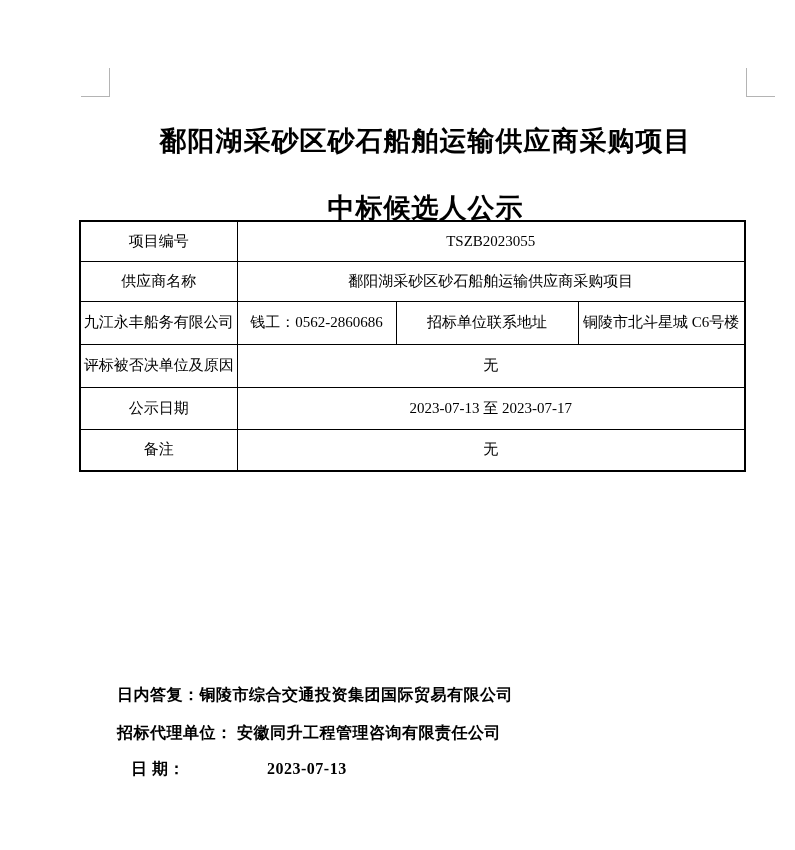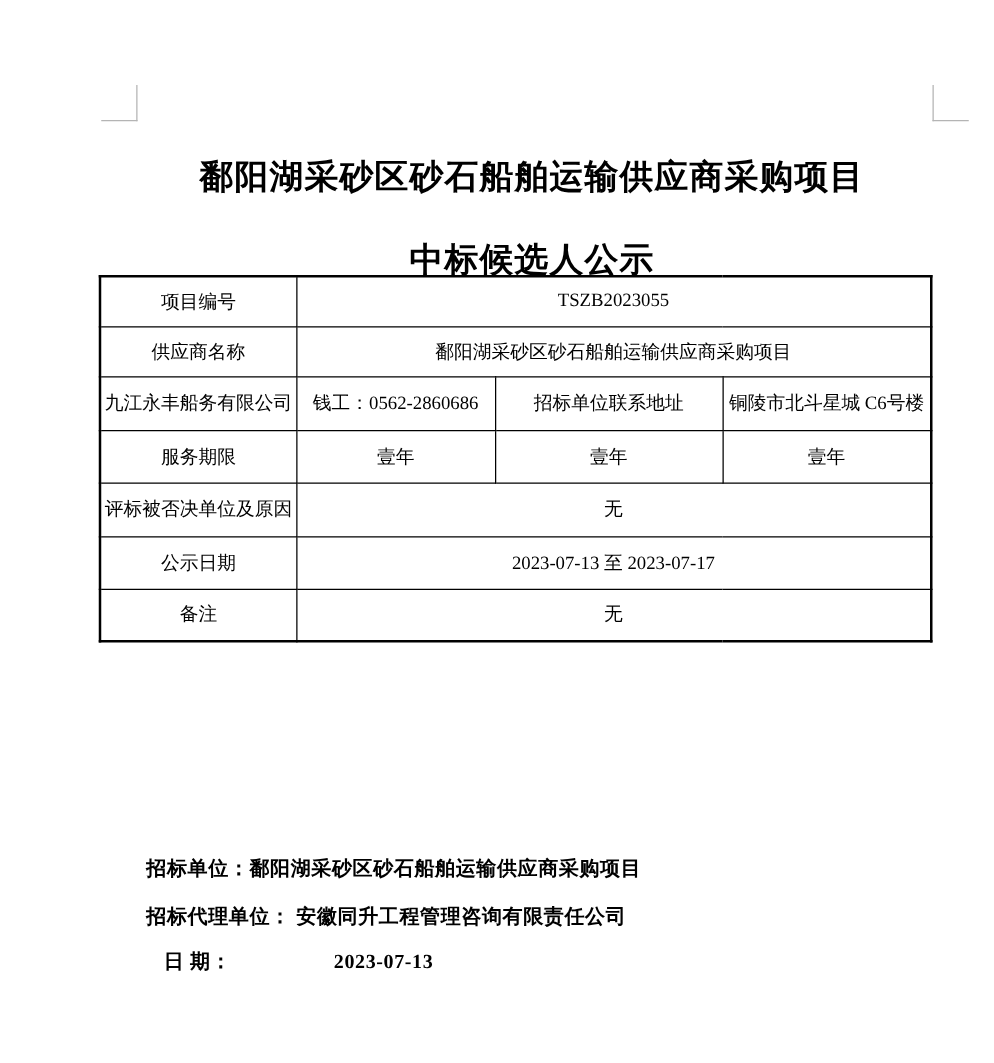--- a/index.html
+++ b/index.html
@@ -83,40 +83,34 @@
       <tr class="r40">
         <td class="label-cell">供应商名称</td>
         <td colspan="3">鄱阳湖采砂区砂石船舶运输供应商采购项目</td>
       </tr>
       <tr class="r43">
         <td class="label-cell">九江永丰船务有限公司</td>
         <td class="c1">钱工：0562-2860686</td>
         <td class="c2">招标单位联系地址</td>
         <td class="c3">铜陵市北斗星城 C6号楼</td>
       </tr>
-      <tr class="r42">
-        <td class="label-cell">服务期限</td>
-        <td class="c1">壹年</td>
-        <td class="c2">壹年</td>
-        <td class="c3">壹年</td>
-      </tr>
       <tr class="r43">
         <td class="label-cell">评标被否决单位及原因</td>
         <td colspan="3">无</td>
       </tr>
       <tr class="r42">
         <td class="label-cell">公示日期</td>
         <td colspan="3">2023-07-13 至 2023-07-17</td>
       </tr>
       <tr class="r42">
         <td class="label-cell">备注</td>
         <td colspan="3">无</td>
       </tr>
     </tbody>
   </table>
 
-  <div class="footer-line fl-1">招标单位：鄱阳湖采砂区砂石船舶运输供应商采购项目</div>
+  <div class="footer-line fl-1">日内答复：铜陵市综合交通投资集团国际贸易有限公司</div>
   <div class="footer-line fl-2">招标代理单位： 安徽同升工程管理咨询有限责任公司</div>
   <div class="footer-line fl-3">
     <span>日 期：</span><span class="date-value">2023-07-13</span>
   </div>
 
 </div>
 
 </body></html>

